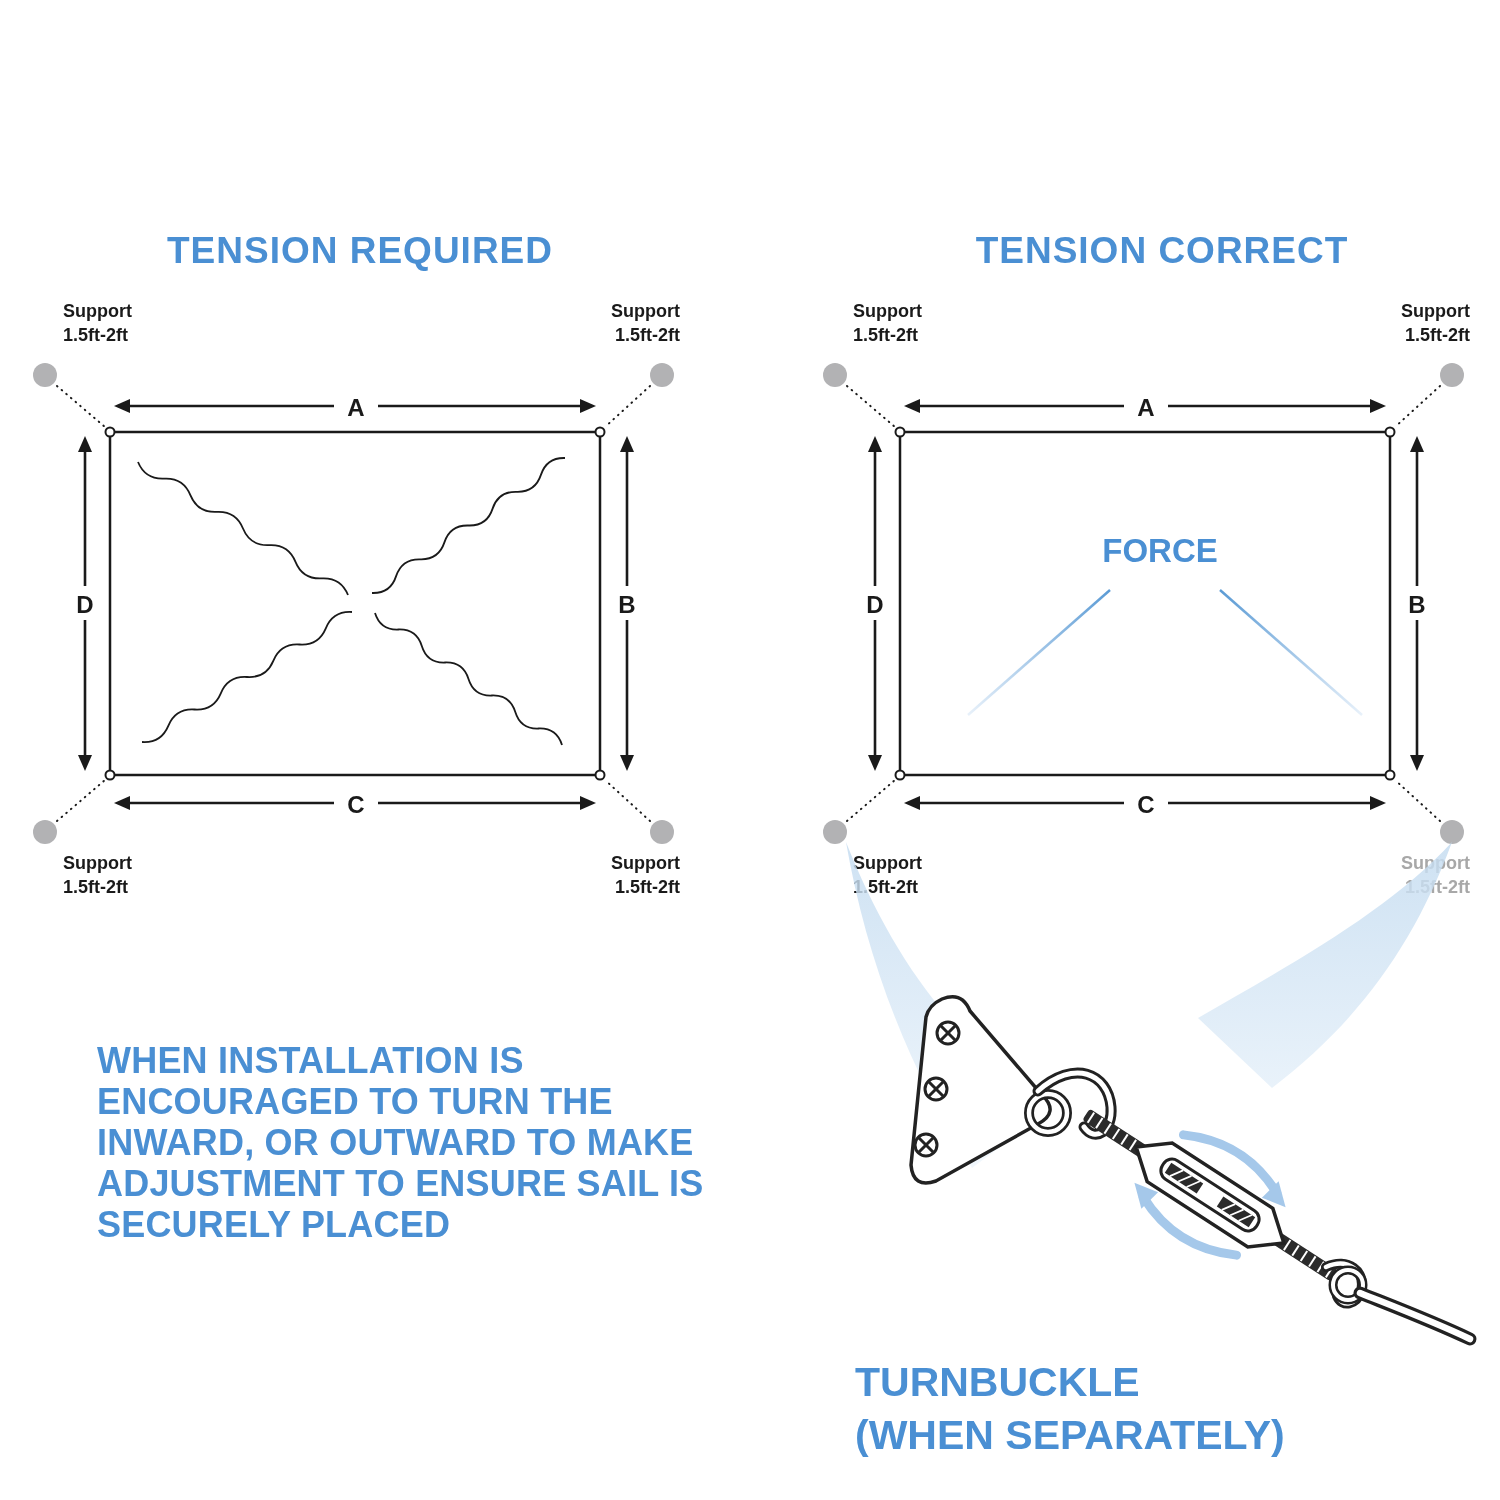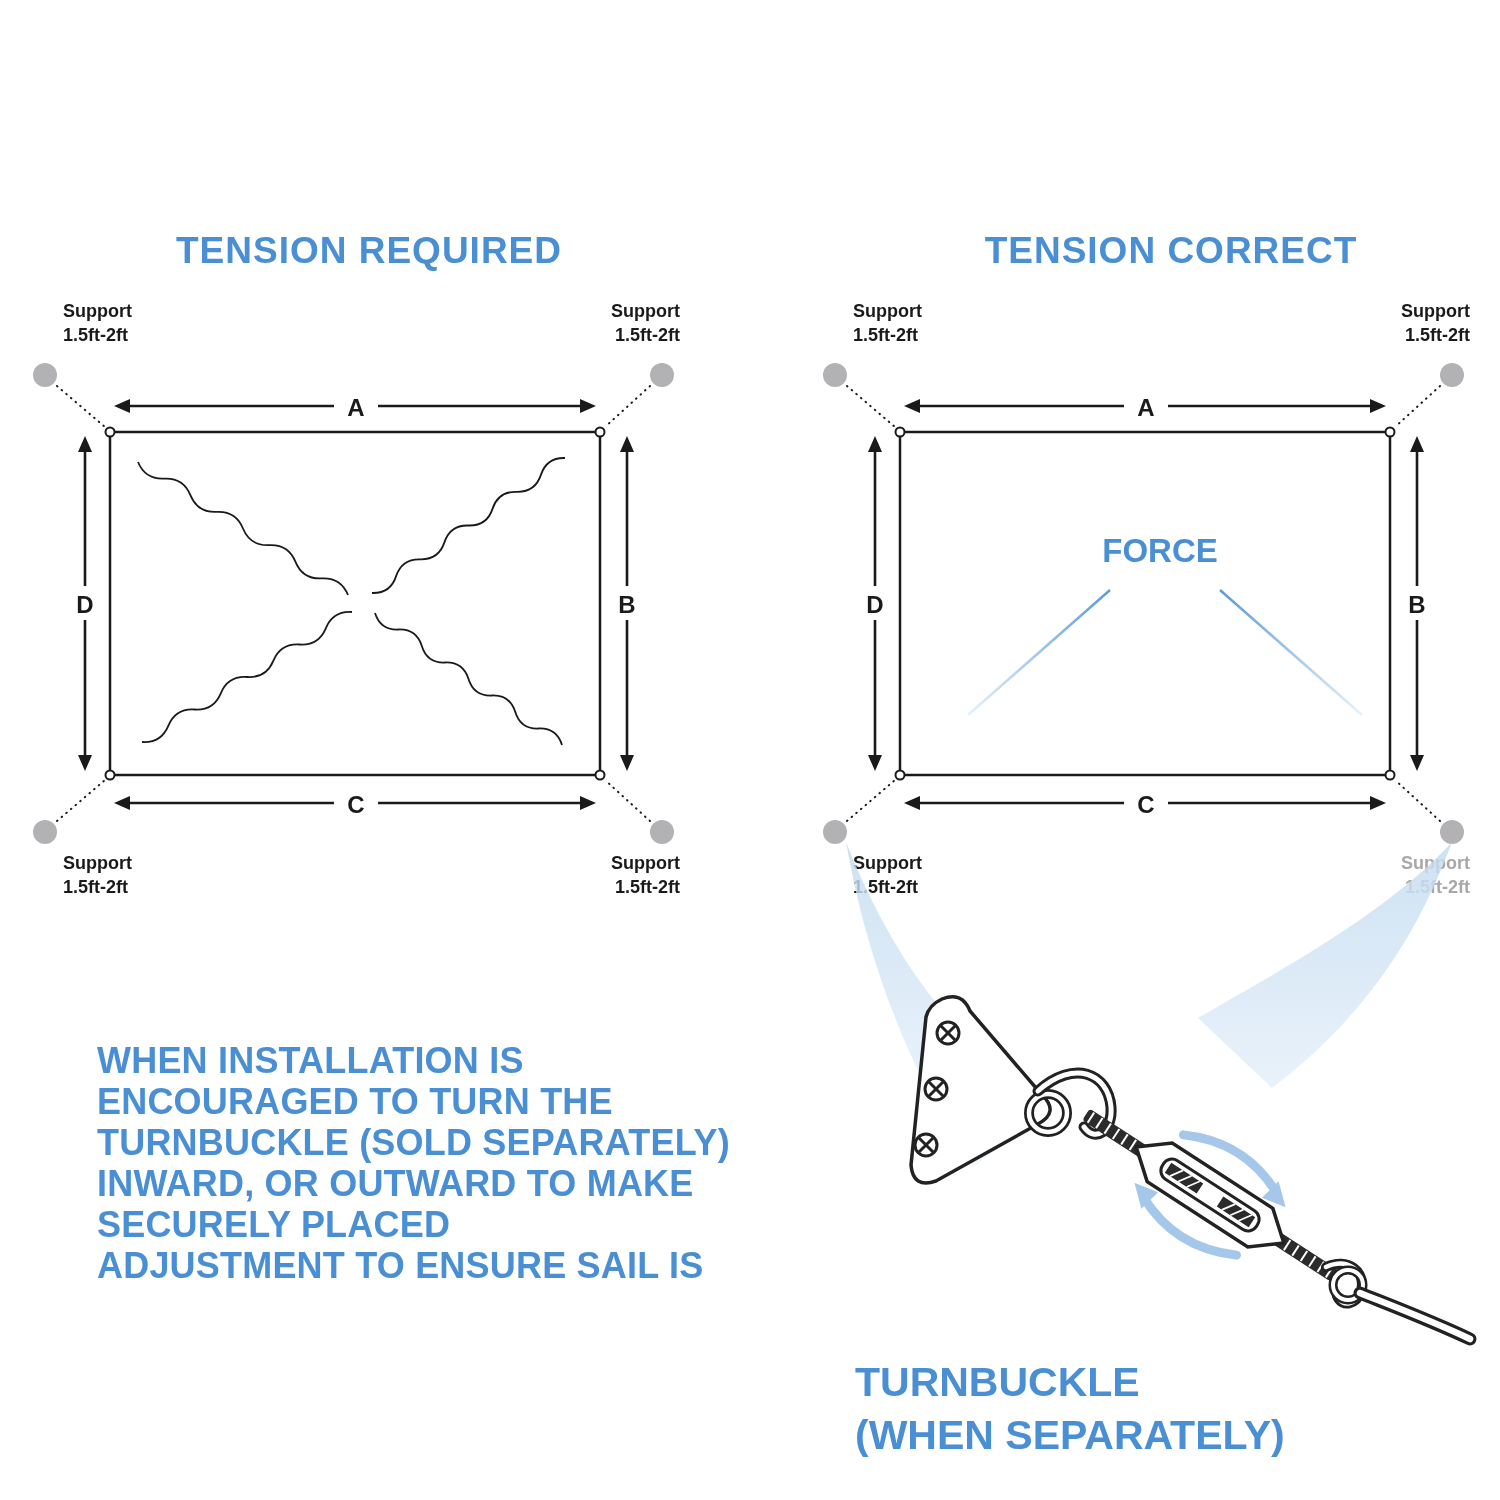--- a/index.html
+++ b/index.html
@@ -1,20 +1,20 @@
 <!DOCTYPE html>
 <html><head>
 <meta charset="utf-8">
 <style>
   html,body{margin:0;padding:0;background:#fff;}
   .canvas{position:relative;width:1500px;height:1500px;background:#ffffff;
           font-family:"Liberation Sans",sans-serif;color:#1a1a1a;overflow:hidden;}
   .abs{position:absolute;}
   .title{position:absolute;top:230px;width:720px;text-align:center;
-         font-size:37px;font-weight:bold;color:#4a8fd3;letter-spacing:1px;padding-left:9px;}
+         font-size:37px;font-weight:bold;color:#4a8fd3;letter-spacing:1px;}
   .support{position:absolute;font-size:18px;font-weight:bold;line-height:1.32;color:#1a1a1a;margin-left:28px;}
   .support.ra{text-align:right;width:124px;}
   .support.faded{color:#a8a8a8;}
   .note{position:absolute;left:64px;top:1040px;font-size:36px;line-height:41px;
         font-weight:bold;color:#4a8fd3;letter-spacing:0.2px;margin-left:33px;}
   .caption{position:absolute;left:855px;top:1356px;width:600px;text-align:left;
            font-size:41px;line-height:53px;font-weight:bold;color:#4a8fd3;}
   .edge-letter{font-family:"Liberation Sans",sans-serif;font-size:24px;font-weight:bold;fill:#1a1a1a;}
   .force-text{font-family:"Liberation Sans",sans-serif;font-size:33px;font-weight:bold;fill:#4a8fd3;}
   svg{display:block;}
@@ -254,24 +254,23 @@
       <circle cx="468" cy="300" r="15" fill="none" stroke="#222222" stroke-width="9"></circle>
       <circle cx="468" cy="300" r="15" fill="none" stroke="#ffffff" stroke-width="4"></circle>
       <path d="M480,308 C515,322 552,336 590,354" fill="none" stroke="#222222" stroke-width="13" stroke-linecap="round"></path>
       <path d="M480,308 C515,322 552,336 590,354" fill="none" stroke="#ffffff" stroke-width="6.5" stroke-linecap="round"></path>
     </g>
   </svg>
 
   <div class="note">
     <div>WHEN INSTALLATION IS</div>
     <div>ENCOURAGED TO TURN THE</div>
-    <div>TURNBUCKLE (SOLD SEPARATELY)</div>
     <div>INWARD, OR OUTWARD TO MAKE</div>
+    <div>ADJUSTMENT TO ENSURE SAIL IS</div>
     <div>SECURELY PLACED</div>
-    <div>ADJUSTMENT TO ENSURE SAIL IS</div>
   </div>
 
   <div class="caption">
     <div>TURNBUCKLE</div>
     <div>(WHEN SEPARATELY)</div>
   </div>
 
 </div>
 
 </body></html>

